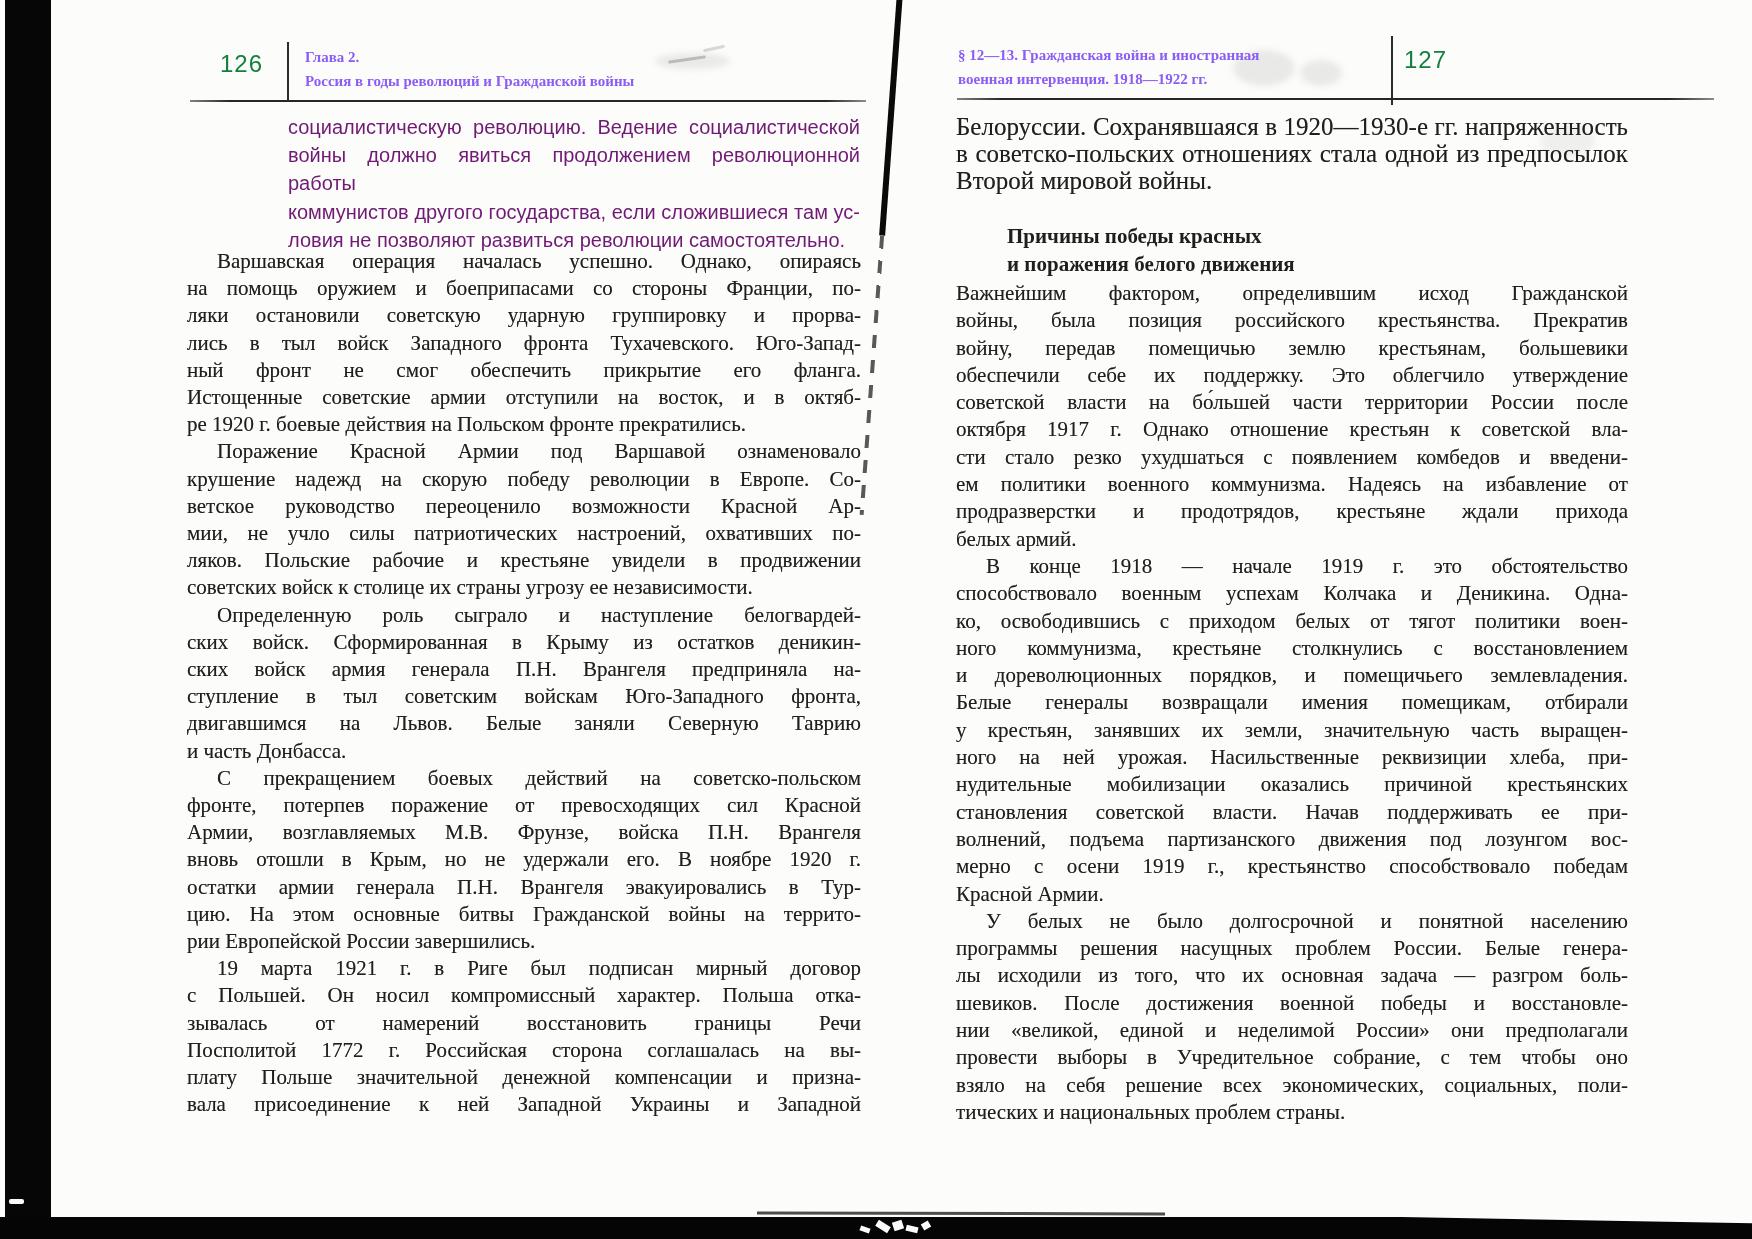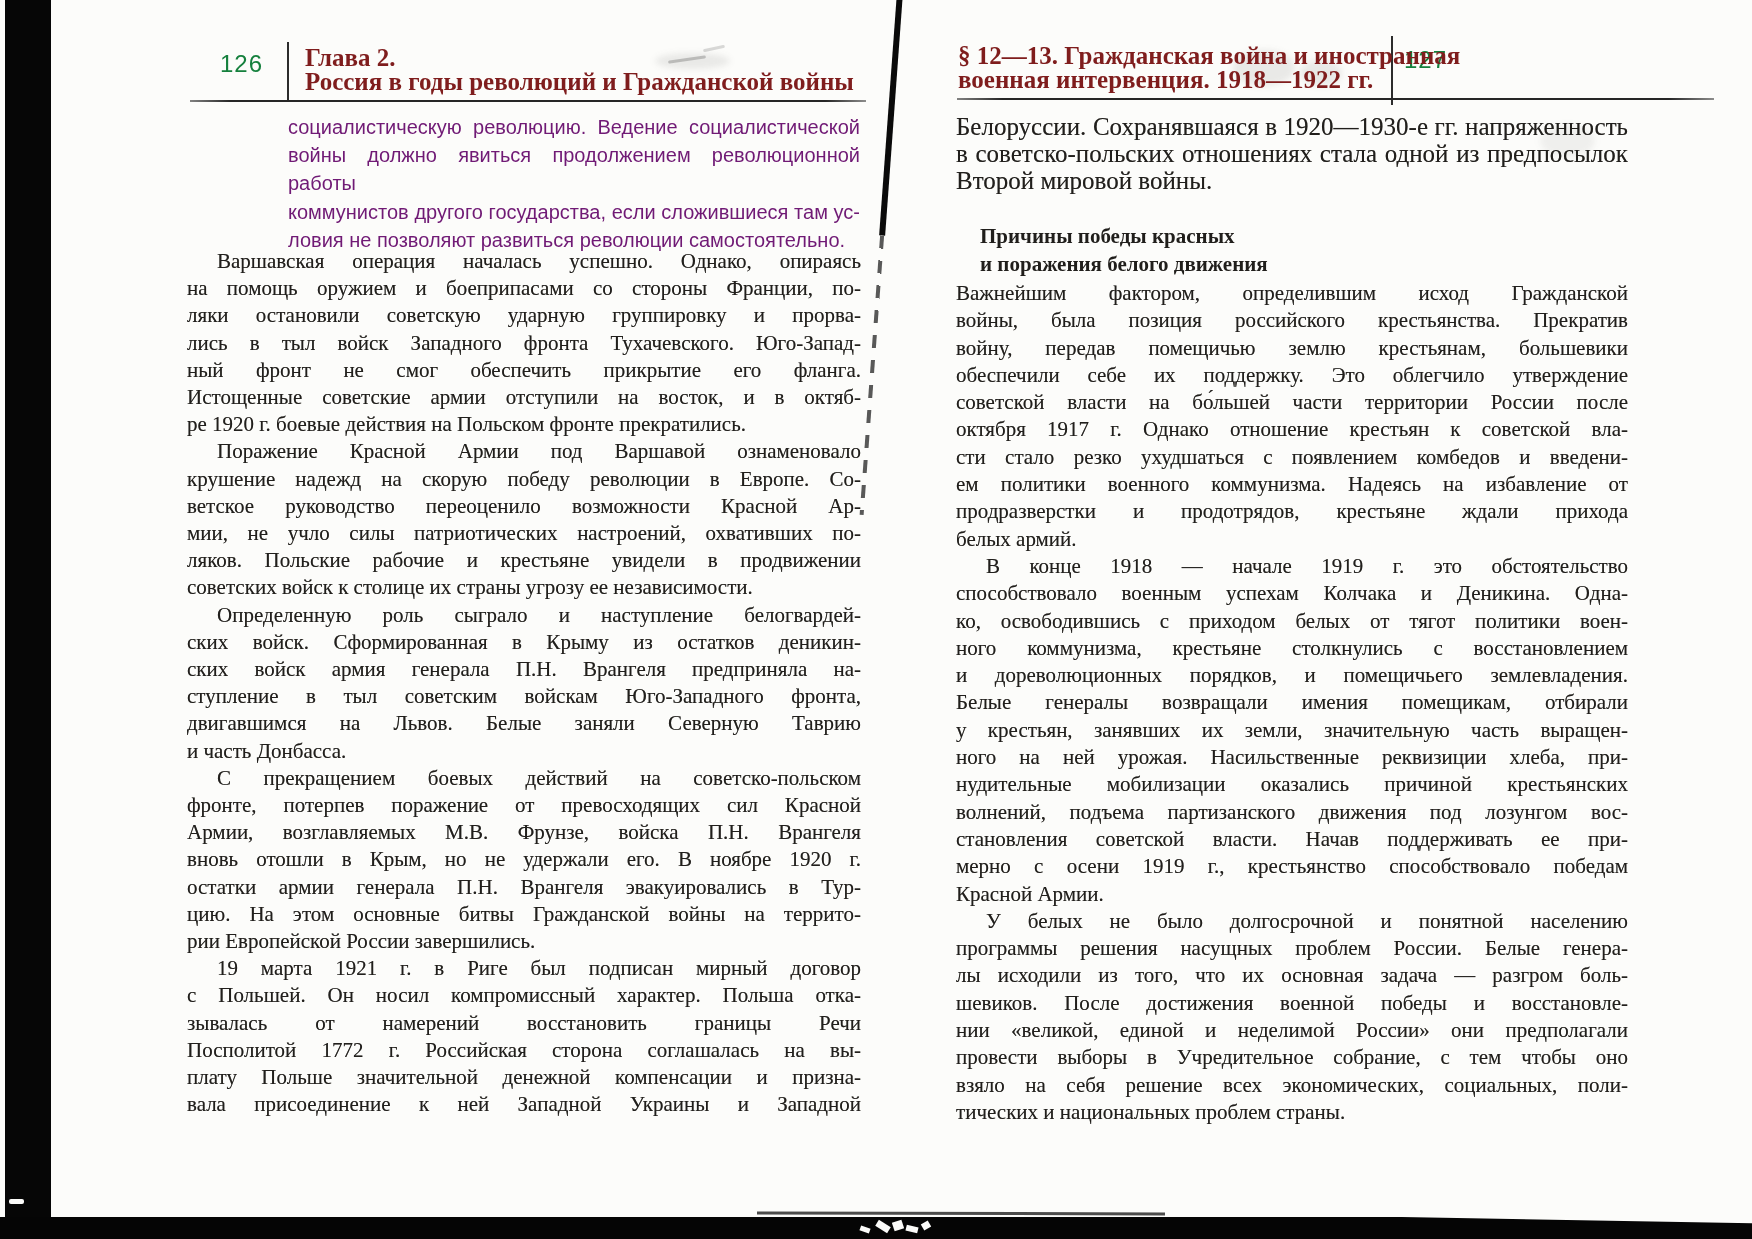--- a/index.html
+++ b/index.html
@@ -39,34 +39,34 @@
   
   .pageno { position:absolute; font-family:"Liberation Sans", sans-serif; font-size:24px; letter-spacing:1px; color:#15803d; }
   #pn-left  { left:220px; top:50px; }
   #pn-right { left:1404px; top:46px; }
   .head-divider { position:absolute; width:2px; background:#2c2c2c; }
   .hd-left  { left:287px;  top:42px; height:58px; }
   .hd-right { left:1391px; top:36px; height:69px; }
   .rule { position:absolute; height:2px; background:linear-gradient(to right, rgba(30,30,30,.55), #262626 6%, #262626 94%, rgba(30,30,30,.5)); }
   .rule-left  { left:190px; top:100px; width:676px; }
   .rule-right { left:957px; top:98px;  width:757px; }
-  .chapter-head { position:absolute; font-weight:bold; font-size:25px; line-height:23.5px; color:#7f1d1d; }
+  .chapter-head { position:absolute; font-weight:bold; font-size:15px; line-height:23.5px; color:#8b5cf6; }
   .ch-left  { left:305px; top:46px; }
   .ch-right { left:958px; top:44px; }
 
   
   .textblock { position:absolute; text-shadow:0 0 .6px rgba(33,31,28,.5); }
   .quote {
     left:288px; top:113px; width:572px;
     font-family:"Liberation Sans", sans-serif; font-size:20px; line-height:28.2px; color:#701a75;
     text-shadow:none;
   }
   .body-left  { left:187px; top:248px; width:674px; font-size:21px; line-height:27.2px; }
   .rp-intro   { left:956px; top:113px; width:672px; font-size:25px; line-height:27.2px; }
-  .subheading { position:absolute; left:980px; top:222px; font-weight:bold; font-size:21px; line-height:28px; color:#201e1b; }
+  .subheading { position:absolute; left:1007px; top:222px; font-weight:bold; font-size:21px; line-height:28px; color:#201e1b; }
   .body-right { left:956px; top:280px; width:672px; font-size:21px; line-height:27.3px; }
 
   .para { margin:0; }
   .line { text-align:justify; text-align-last:justify; }
   .line.last { text-align-last:left; }
   .para .line:first-child { text-indent:30px; }
   .para.no-indent .line:first-child { text-indent:0; }
 </style>
 </head>
 <body>
@@ -189,22 +189,22 @@
       <div class="para">
         <div class="line">В конце 1918 — начале 1919 г. это обстоятельство</div>
         <div class="line">способствовало военным успехам Колчака и Деникина. Одна-</div>
         <div class="line">ко, освободившись с приходом белых от тягот политики воен-</div>
         <div class="line">ного коммунизма, крестьяне столкнулись с восстановлением</div>
         <div class="line">и дореволюционных порядков, и помещичьего землевладения.</div>
         <div class="line">Белые генералы возвращали имения помещикам, отбирали</div>
         <div class="line">у крестьян, занявших их земли, значительную часть выращен-</div>
         <div class="line">ного на ней урожая. Насильственные реквизиции хлеба, при-</div>
         <div class="line">нудительные мобилизации оказались причиной крестьянских</div>
+        <div class="line">становления советской власти. Начав поддерживать ее при-</div>
         <div class="line">волнений, подъема партизанского движения под лозунгом вос-</div>
-        <div class="line">становления советской власти. Начав поддерживать ее при-</div>
         <div class="line">мерно с осени 1919 г., крестьянство способствовало победам</div>
         <div class="line last">Красной Армии.</div>
       </div>
       <div class="para">
         <div class="line">У белых не было долгосрочной и понятной населению</div>
         <div class="line">программы решения насущных проблем России. Белые генера-</div>
         <div class="line">лы исходили из того, что их основная задача — разгром боль-</div>
         <div class="line">шевиков. После достижения военной победы и восстановле-</div>
         <div class="line">нии «великой, единой и неделимой России» они предполагали</div>
         <div class="line">провести выборы в Учредительное собрание, с тем чтобы оно</div>

